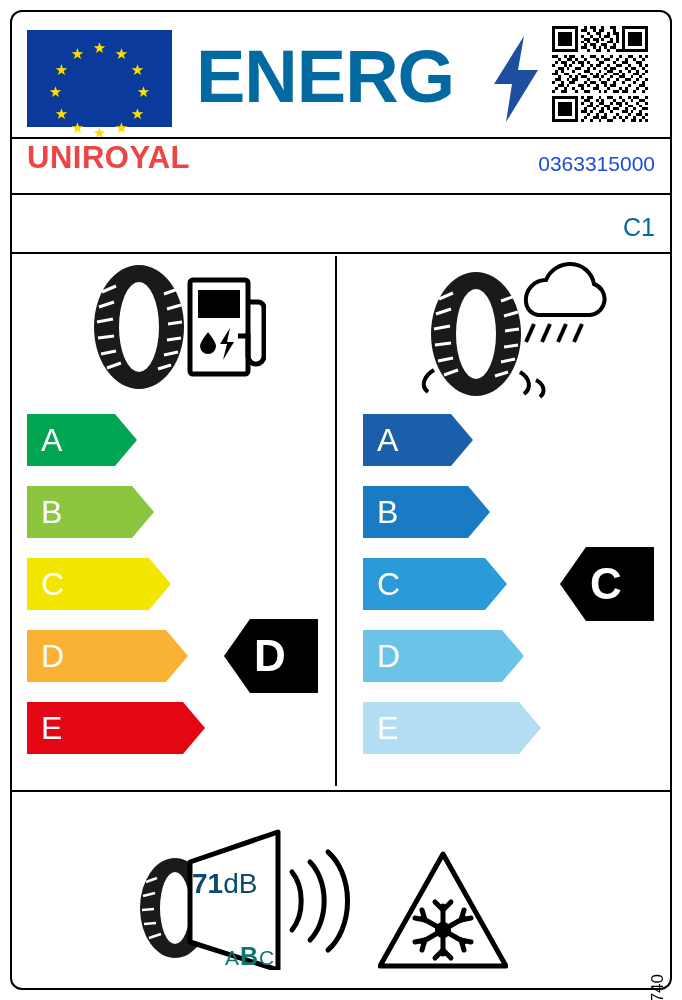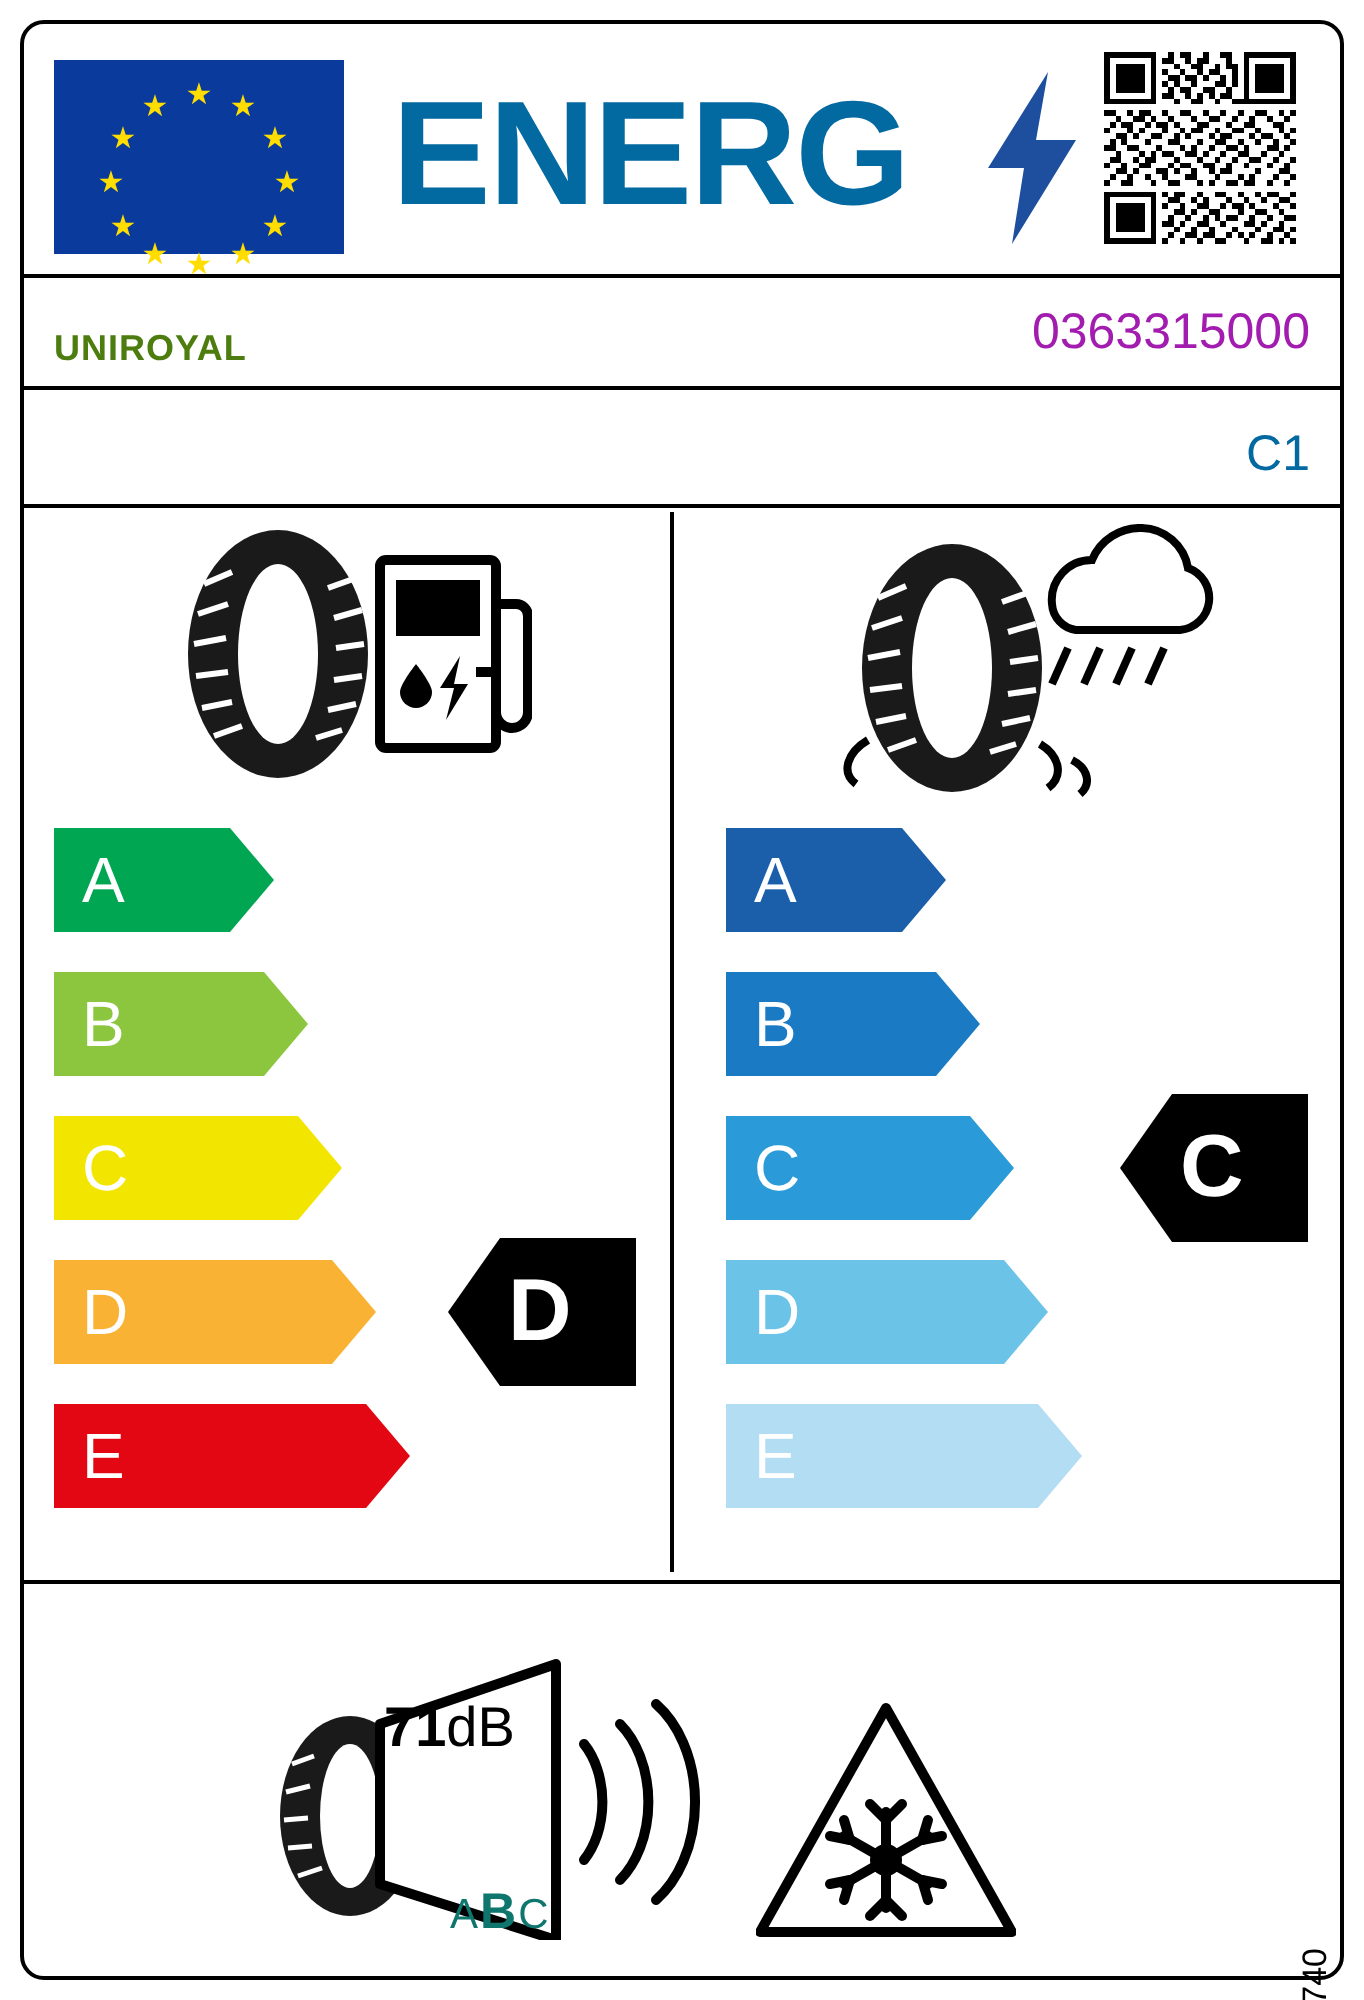--- a/index.html
+++ b/index.html
@@ -80,32 +80,32 @@
   }
   .vline {
     position: absolute;
     background: #000;
     width: 2px;
   }
 
   .brand {
     position: absolute;
     left: 27px;
-    top: 164px;
-    font-size: 18px;
+    top: 140px;
+    font-size: 31px;
     font-weight: bold;
-    color: #4d7c0f;
+    color: #ef4444;
     letter-spacing: 0.5px;
   }
   .sku {
     position: absolute;
     right: 27px;
     top: 152px;
-    font-size: 25px;
-    color: #a21caf;
+    font-size: 21px;
+    color: #1d4ed8;
     text-align: right;
   }
   .size {
     position: absolute;
     left: 27px;
     top: 210px;
     font-size: 30px;
     color: #000;
   }
   .classcode {
@@ -178,24 +178,24 @@
   .noise-group {
     position: absolute;
     left: 130px;
     top: 820px;
     width: 230px;
     height: 150px;
   }
   .noise-db {
     position: absolute;
     left: 192px;
-    top: 848px;
+    top: 868px;
     font-size: 28px;
     font-weight: bold;
-    color: #000000;
+    color: #0c4a6e;
   }
   .noise-db .unit {
     font-weight: normal;
   }
   .noise-classes {
     position: absolute;
     left: 213px;
     top: 942px;
     font-size: 21px;
     color: #0f766e;

